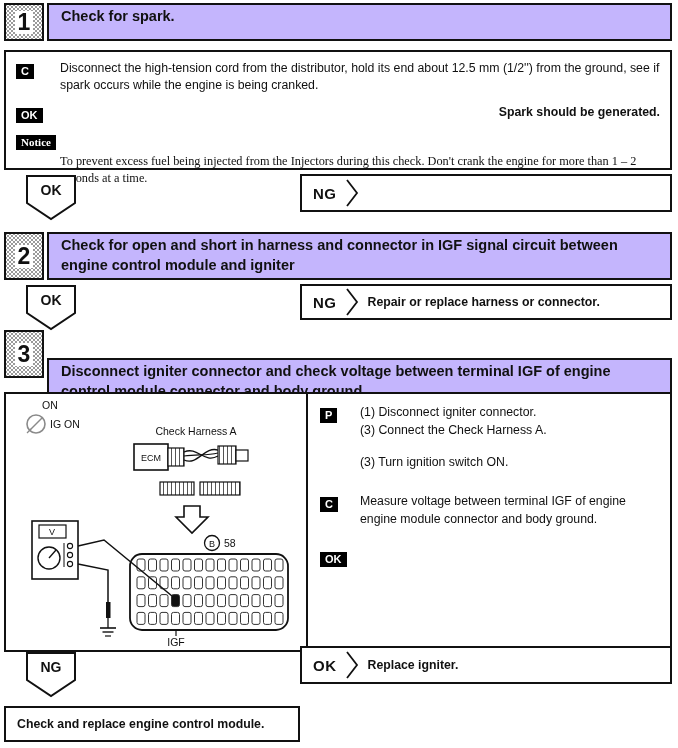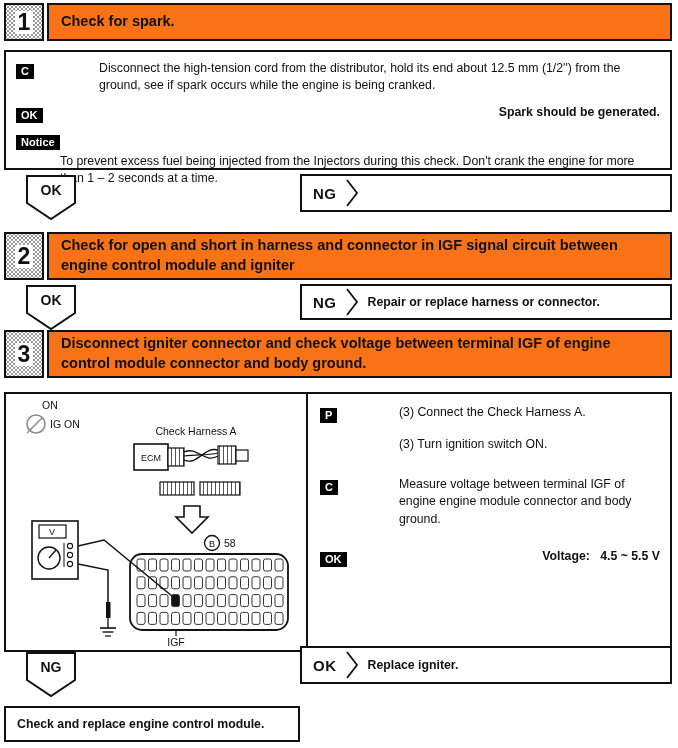--- a/index.html
+++ b/index.html
@@ -12,33 +12,33 @@
   .step-num {
     width:40px; flex:none; border:2px solid #111; margin-right:3px;
     display:flex; align-items:center; justify-content:center;
     background-color:#fff;
     background-image: radial-gradient(circle, #9a9a9a 0.9px, transparent 1.2px),
                       radial-gradient(circle, #9a9a9a 0.9px, transparent 1.2px);
     background-size:4px 4px; background-position:0 0, 2px 2px;
   }
   .step-num .num { background:#fff; padding:0 3px; font-size:23px; font-weight:bold; line-height:1; }
   .step-title {
-    flex:1; border:2px solid #111; display:flex; align-items:center;
-    padding:2px 12px; font-weight:bold; font-size:14.5px; line-height:1.35; background:#f97316;
+    flex:1; border:2px solid #111; display:flex; 
+    padding:2px 12px; font-weight:bold; font-size:14.5px; line-height:1.35; background:#c4b5fd;
   }
   .panel { position:absolute; border:2px solid #111; background:#fff; }
   .pad { padding:8px 10px; }
   .row { display:flex; align-items:flex-start; }
   .badge-col { width:44px; flex:none; padding-top:1px; }
   .badge-col-sm { width:40px; flex:none; padding-top:1px; }
   .badge {
     display:inline-block; background:#000; color:#fff; font-weight:bold;
     font-size:11px; line-height:15px; padding:0 5px;
   }
-  .body-text { font-size:12.3px; line-height:1.42; flex:1;margin-left:39px; }
+  .body-text { font-size:12.3px; line-height:1.42; flex:1; }
   .bold { font-weight:bold;text-align:right; }
   .flow-pent { position:absolute; width:50px; height:46px; }
   .pent-text { font-family:"Liberation Sans",sans-serif; font-size:14px; font-weight:bold; fill:#111; }
   .branch-box {
     position:absolute; border:2px solid #111; background:#fff;
     display:flex; align-items:center; padding:0 11px; gap:9px;
   }
   .branch-label { font-weight:bold; font-size:15px; letter-spacing:0.5px; }
   .branch-text { font-weight:bold; font-size:12.3px; }
   .step-ref { display:inline-block; border:2px solid #111; font-weight:bold; font-size:13px; line-height:18px; padding:0 6px; margin:0 4px; vertical-align:middle; }
@@ -65,21 +65,21 @@
 
   <div class="panel pad" style="left:4px; top:50px; width:668px; height:120px;">
     <div class="row">
       <span class="badge-col"><span class="badge">C</span></span>
       <div class="body-text">Disconnect the high-tension cord from the distributor, hold its end about 12.5 mm (1/2'') from the ground, see if spark occurs while the engine is being cranked.</div>
     </div>
     <div class="row" style="margin-top:9px;">
       <span class="badge-col"><span class="badge">OK</span></span>
       <div class="body-text bold">Spark should be generated.</div>
     </div>
-    <div style="margin-top:9px;">
+    <div style="margin-top:9px;font-family:Liberation Serif, serif;">
       <span class="badge">Notice</span>
       <div class="body-text" style="margin-left:44px; margin-top:3px;">To prevent excess fuel being injected from the Injectors during this check. Don't crank the engine for more than 1 – 2 seconds at a time.</div>
     </div>
   </div>
 
   <div class="flow-pent" style="left:26px; top:175px;">
     <svg width="50" height="46" viewBox="0 0 50 46">
       <polygon points="1,1 49,1 49,28 25,44 1,28" fill="#fff" stroke="#111" stroke-width="2"></polygon>
       <text x="25" y="20" text-anchor="middle" class="pent-text">OK</text>
     </svg>
@@ -113,21 +113,21 @@
     <svg width="13" height="28" viewBox="0 0 13 28">
       <polyline points="1,1 11,14 1,27" fill="none" stroke="#111" stroke-width="1.8"></polyline>
     </svg>
     <span class="branch-text">Repair or replace harness or connector.</span>
   </div>
 
   <div class="step-header" style="top:330px;">
     <div class="step-num" style="height:48px;">
       <span class="num">3</span>
     </div>
-    <div class="step-title" style="height:48px;">
+    <div class="step-title" style="height:48px;margin-top:28px;">
       <span>Disconnect igniter connector and check voltage between terminal IGF of engine control module connector and body ground.</span>
     </div>
   </div>
 
   <div class="panel" style="left:4px; top:392px; width:668px; height:260px;">
     <div class="vdivider" style="left:300px;"></div>
 
     <svg width="300" height="256" viewBox="0 0 300 256" style="position:absolute; left:0; top:0;">
       <defs>
         <pattern id="vhatch" width="4" height="6" patternUnits="userSpaceOnUse">
@@ -246,35 +246,32 @@
         <line x1="94" y1="234" x2="110" y2="234" stroke="#111" stroke-width="1.6"></line>
         <line x1="96.5" y1="238" x2="107.5" y2="238" stroke="#111" stroke-width="1.4"></line>
         <line x1="99" y1="242" x2="105" y2="242" stroke="#111" stroke-width="1.2"></line>
       </g>
     </svg>
 
     <div class="right-col">
       <div class="row">
         <span class="badge-col-sm"><span class="badge">P</span></span>
         <div class="body-text">
+          <div class="proc-line">(1) Disconnect igniter connector.</div>
           <div class="proc-line">(3) Connect the Check Harness A.</div>
           <div class="gap-sm"></div>
           <div class="proc-line">(3) Turn ignition switch ON.</div>
         </div>
       </div>
       <div class="row" style="margin-top:22px;">
         <span class="badge-col-sm"><span class="badge">C</span></span>
         <div class="body-text">Measure voltage between terminal IGF of engine engine module connector and body ground.</div>
       </div>
       <div class="row" style="margin-top:20px;">
         <span class="badge-col-sm"><span class="badge">OK</span></span>
-        <div class="body-text bold">
-          <span>Voltage:</span>&nbsp;&nbsp;
-          <span>4.5 ~ 5.5 V</span>
-        </div>
       </div>
     </div>
   </div>
 
   <div class="branch-box" style="left:300px; top:646px; width:372px; height:38px;">
     <span class="branch-label">OK</span>
     <svg width="13" height="28" viewBox="0 0 13 28">
       <polyline points="1,1 11,14 1,27" fill="none" stroke="#111" stroke-width="1.8"></polyline>
     </svg>
     <span class="branch-text">Replace igniter.</span>

